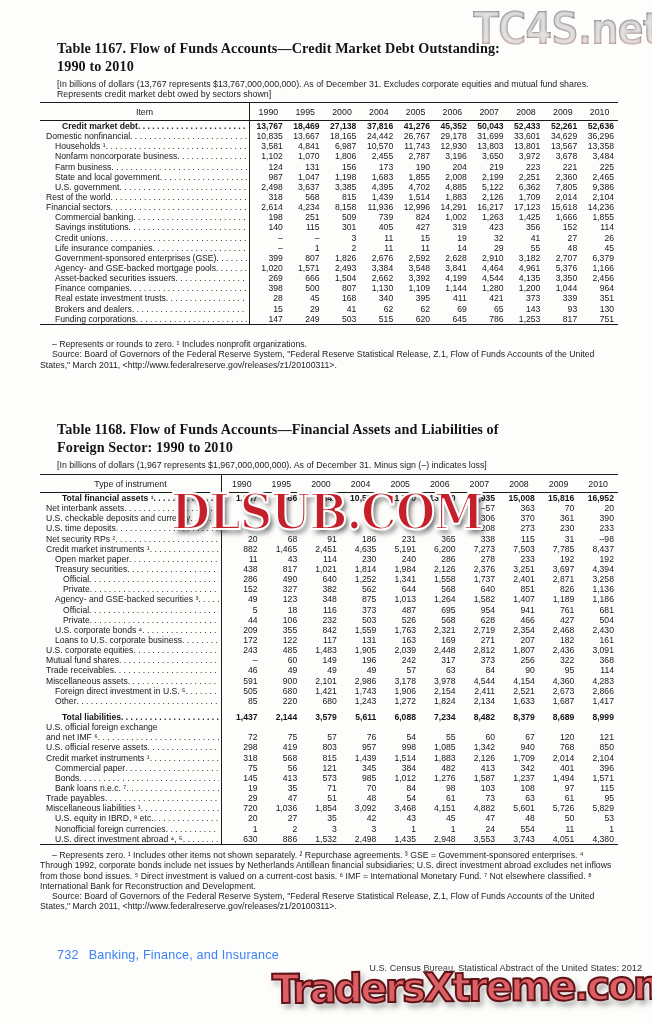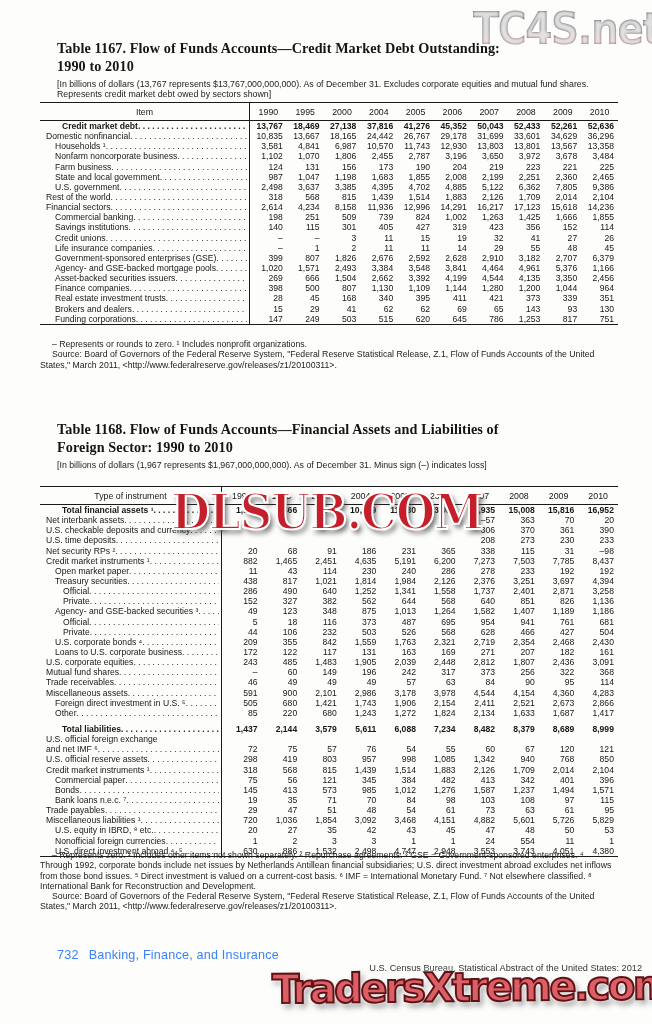--- a/index.html
+++ b/index.html
@@ -406,21 +406,21 @@
   <div class="notes" style="top:339px;width:566px;">
     <p>– Represents or rounds to zero. ¹ Includes nonprofit organizations.</p>
     <p>Source: Board of Governors of the Federal Reserve System, "Federal Reserve Statistical Release, Z.1, Flow of Funds Accounts of the United States," March 2011, &lt;http://www.federalreserve.gov/releases/z1/20100311&gt;.</p>
   </div>
 
   <div class="tbl-title" style="top:421px;width:552px;">
     <div>Table 1168. Flow of Funds Accounts—Financial Assets and Liabilities of</div>
     <div>Foreign Sector: 1990 to 2010</div>
   </div>
   <div class="headnote" style="top:460px;width:560px;">[In billions of dollars (1,967 represents $1,967,000,000,000). As of December 31. Minus sign (–) indicates loss]</div>
-  <div class="tbl" style="top:486px;" id="t1168-table">
+  <div class="tbl" style="top:474px;" id="t1168-table">
       <div class="hdr">
         <div class="hlbl">Type of instrument</div>
         <div class="hcell">1990</div>
         <div class="hcell">1995</div>
         <div class="hcell">2000</div>
         <div class="hcell">2004</div>
         <div class="hcell">2005</div>
         <div class="hcell">2006</div>
         <div class="hcell">2007</div>
         <div class="hcell">2008</div>
@@ -959,21 +959,21 @@
       </div>
       <div class="row">
         <div class="lbl ind1">
           <div class="txt">U.S. direct investment abroad ⁴, ⁵</div>
           <div class="dots"></div>
         </div>
         <div class="cell">630</div>
         <div class="cell">886</div>
         <div class="cell">1,532</div>
         <div class="cell">2,498</div>
-        <div class="cell">4,747</div>
+        <div class="cell">1,435</div>
         <div class="cell">2,948</div>
         <div class="cell">3,553</div>
         <div class="cell">3,743</div>
         <div class="cell">4,051</div>
         <div class="cell">4,380</div>
       </div>
     </div>
   <div class="notes" style="top:850px;width:572px;">
     <p>– Represents zero. ¹ Includes other items not shown separately. ² Repurchase agreements. ³ GSE = Government-sponsored enterprises. ⁴ Through 1992, corporate bonds include net issues by Netherlands Antillean financial subsidiaries; U.S. direct investment abroad excludes net inflows from those bond issues. ⁵ Direct investment is valued on a current-cost basis. ⁶ IMF = International Monetary Fund. ⁷ Not elsewhere classified. ⁸ International Bank for Reconstruction and Development.</p>
     <p>Source: Board of Governors of the Federal Reserve System, "Federal Reserve Statistical Release, Z.1, Flow of Funds Accounts of the United States," March 2011, &lt;http://www.federalreserve.gov/releases/z1/20100311&gt;.</p>

